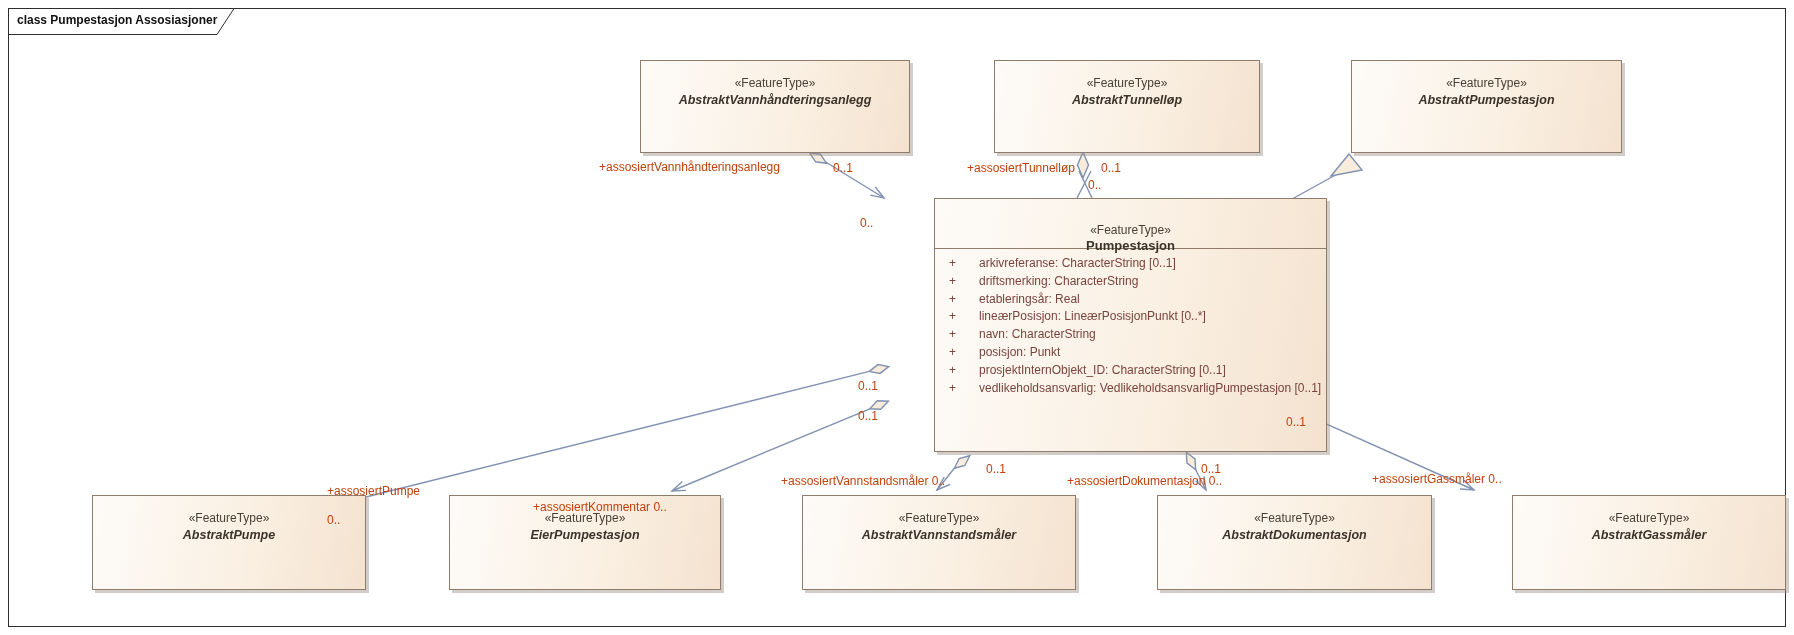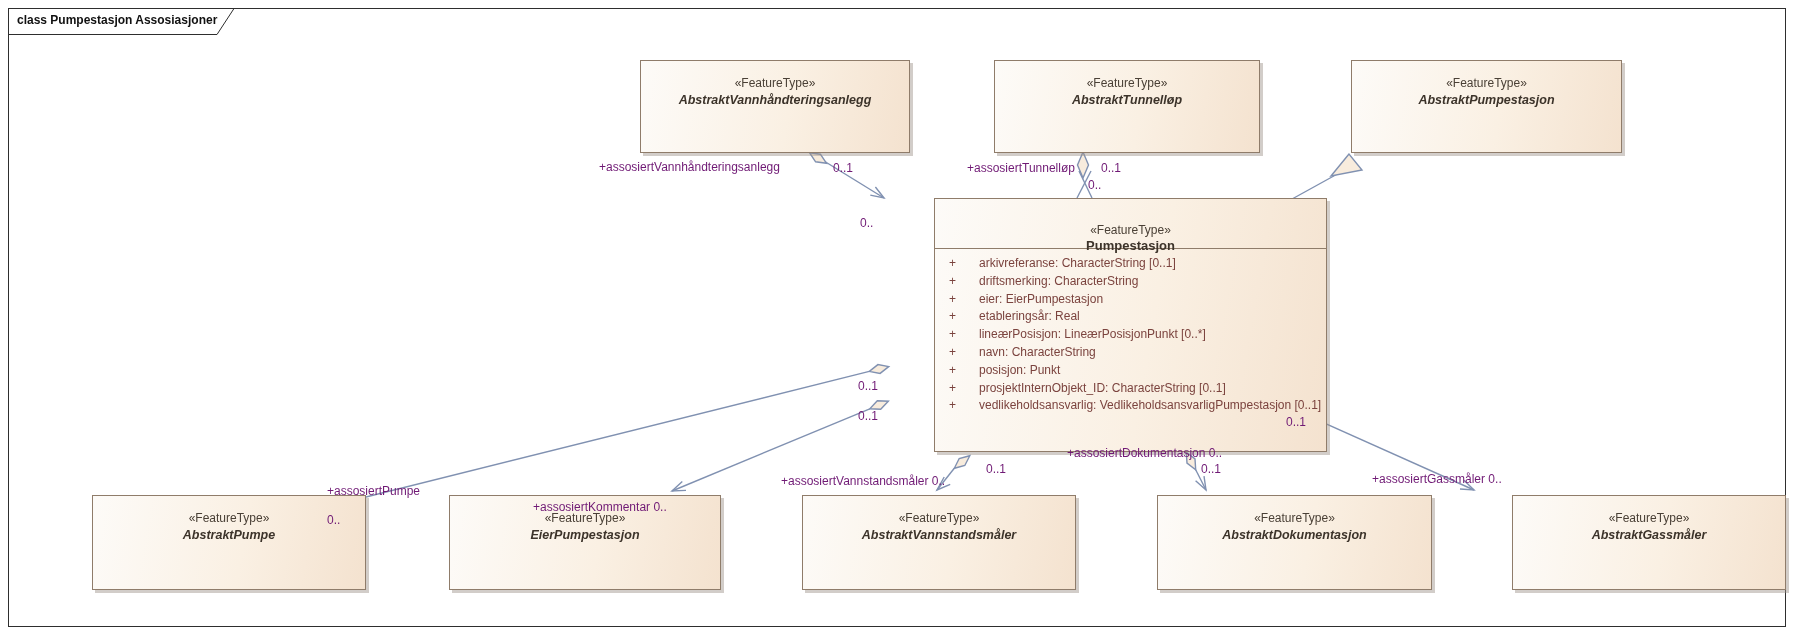--- a/index.html
+++ b/index.html
@@ -20,21 +20,21 @@
      font-size:12.5px;color:#3c332a;margin-top:3px;}
 
   .class-header{height:40px;border-bottom:1.4px solid #8f7c6a;
      text-align:center;padding-top:9px;}
   .class-header .stereotype{font-size:12px;color:#4a4036;}
   .class-header .class-name{font-weight:bold;font-size:13px;color:#3c332a;margin-top:1px;}
   .attrs{padding-top:7px;}
   .attr{height:17.8px;font-size:12px;color:#7b433e;white-space:nowrap;}
   .attr .vis{display:inline-block;width:30px;padding-left:14px;box-sizing:content-box;}
 
-  .wire-label{position:absolute;font-size:12px;color:#701a75;white-space:nowrap;}
+  .wire-label{position:absolute;font-size:12px;color:#c2410c;white-space:nowrap;}
 </style>
 </head>
 <body>
 
 <svg class="wires" viewBox="0 0 1794 635" xmlns="http://www.w3.org/2000/svg">
 
   <path d="M 8.5 8.5 L 8.5 34.5 L 217 34.5 L 234 8.5" fill="#ffffff" stroke="#2e2e2e" stroke-width="1"></path>
 
   <g stroke="#8091b1" stroke-width="1.4" fill="none">
 
@@ -90,21 +90,20 @@
 </div>
 
 <div class="uml-box" style="left:890px;top:198px;width:393px;height:254px;">
   <div class="class-header">
     <div class="stereotype">«FeatureType»</div>
     <div class="class-name">Pumpestasjon</div>
   </div>
   <div class="attrs">
     <div class="attr"><span class="vis">+</span><span>arkivreferanse: CharacterString [0..1]</span></div>
     <div class="attr"><span class="vis">+</span><span>driftsmerking: CharacterString</span></div>
-    <div class="attr"><span class="vis">+</span><span>eier: EierPumpestasjon</span></div>
     <div class="attr"><span class="vis">+</span><span>etableringsår: Real</span></div>
     <div class="attr"><span class="vis">+</span><span>lineærPosisjon: LineærPosisjonPunkt [0..*]</span></div>
     <div class="attr"><span class="vis">+</span><span>navn: CharacterString</span></div>
     <div class="attr"><span class="vis">+</span><span>posisjon: Punkt</span></div>
     <div class="attr"><span class="vis">+</span><span>prosjektInternObjekt_ID: CharacterString [0..1]</span></div>
     <div class="attr"><span class="vis">+</span><span>vedlikeholdsansvarlig: VedlikeholdsansvarligPumpestasjon [0..1]</span></div>
   </div>
 </div>
 
 <div class="uml-box" style="left:48px;top:495px;width:274px;height:95px;">
@@ -143,17 +142,17 @@
 <div class="wire-label" style="left:327px;top:484px;">+assosiertPumpe</div>
 <div class="wire-label" style="left:327px;top:513px;">0..</div>
 <div class="wire-label" style="left:858px;top:379px;">0..1</div>
 
 <div class="wire-label" style="left:533px;top:474px;margin-top:26px;">+assosiertKommentar 0..</div>
 <div class="wire-label" style="left:858px;top:409px;">0..1</div>
 
 <div class="wire-label" style="left:781px;top:474px;">+assosiertVannstandsmåler 0..</div>
 <div class="wire-label" style="left:986px;top:462px;">0..1</div>
 
-<div class="wire-label" style="left:1067px;top:446px;">+assosiertDokumentasjon 0..</div>
+<div class="wire-label" style="left:1067px;top:474px;">+assosiertDokumentasjon 0..</div>
 <div class="wire-label" style="left:1201px;top:462px;">0..1</div>
 
 <div class="wire-label" style="left:1372px;top:472px;">+assosiertGassmåler 0..</div>
 <div class="wire-label" style="left:1286px;top:415px;">0..1</div>
 
 </body></html>

